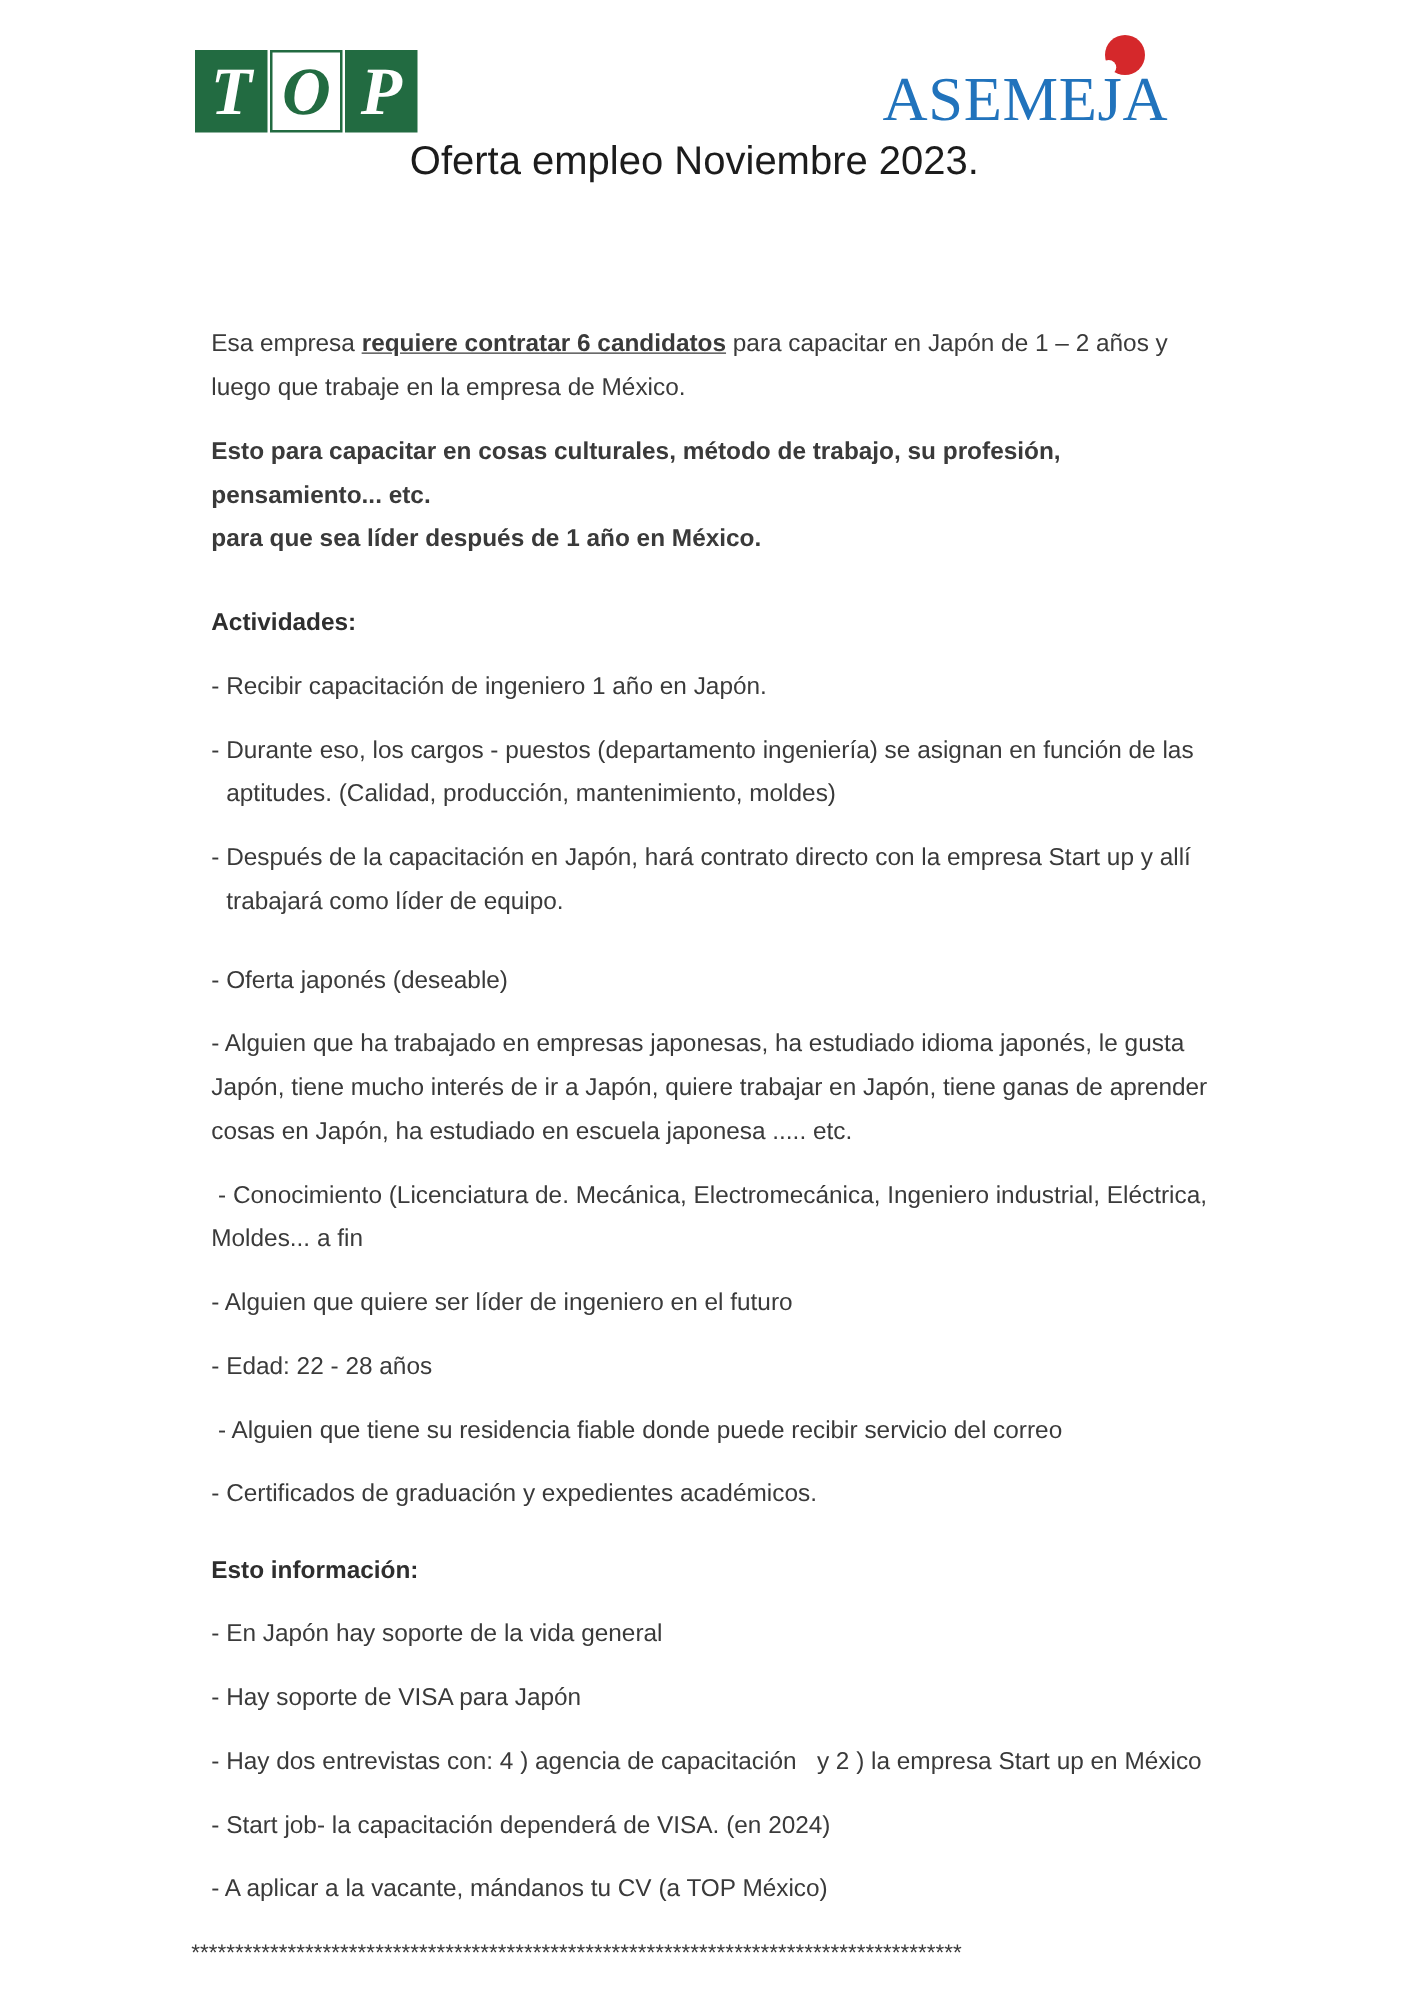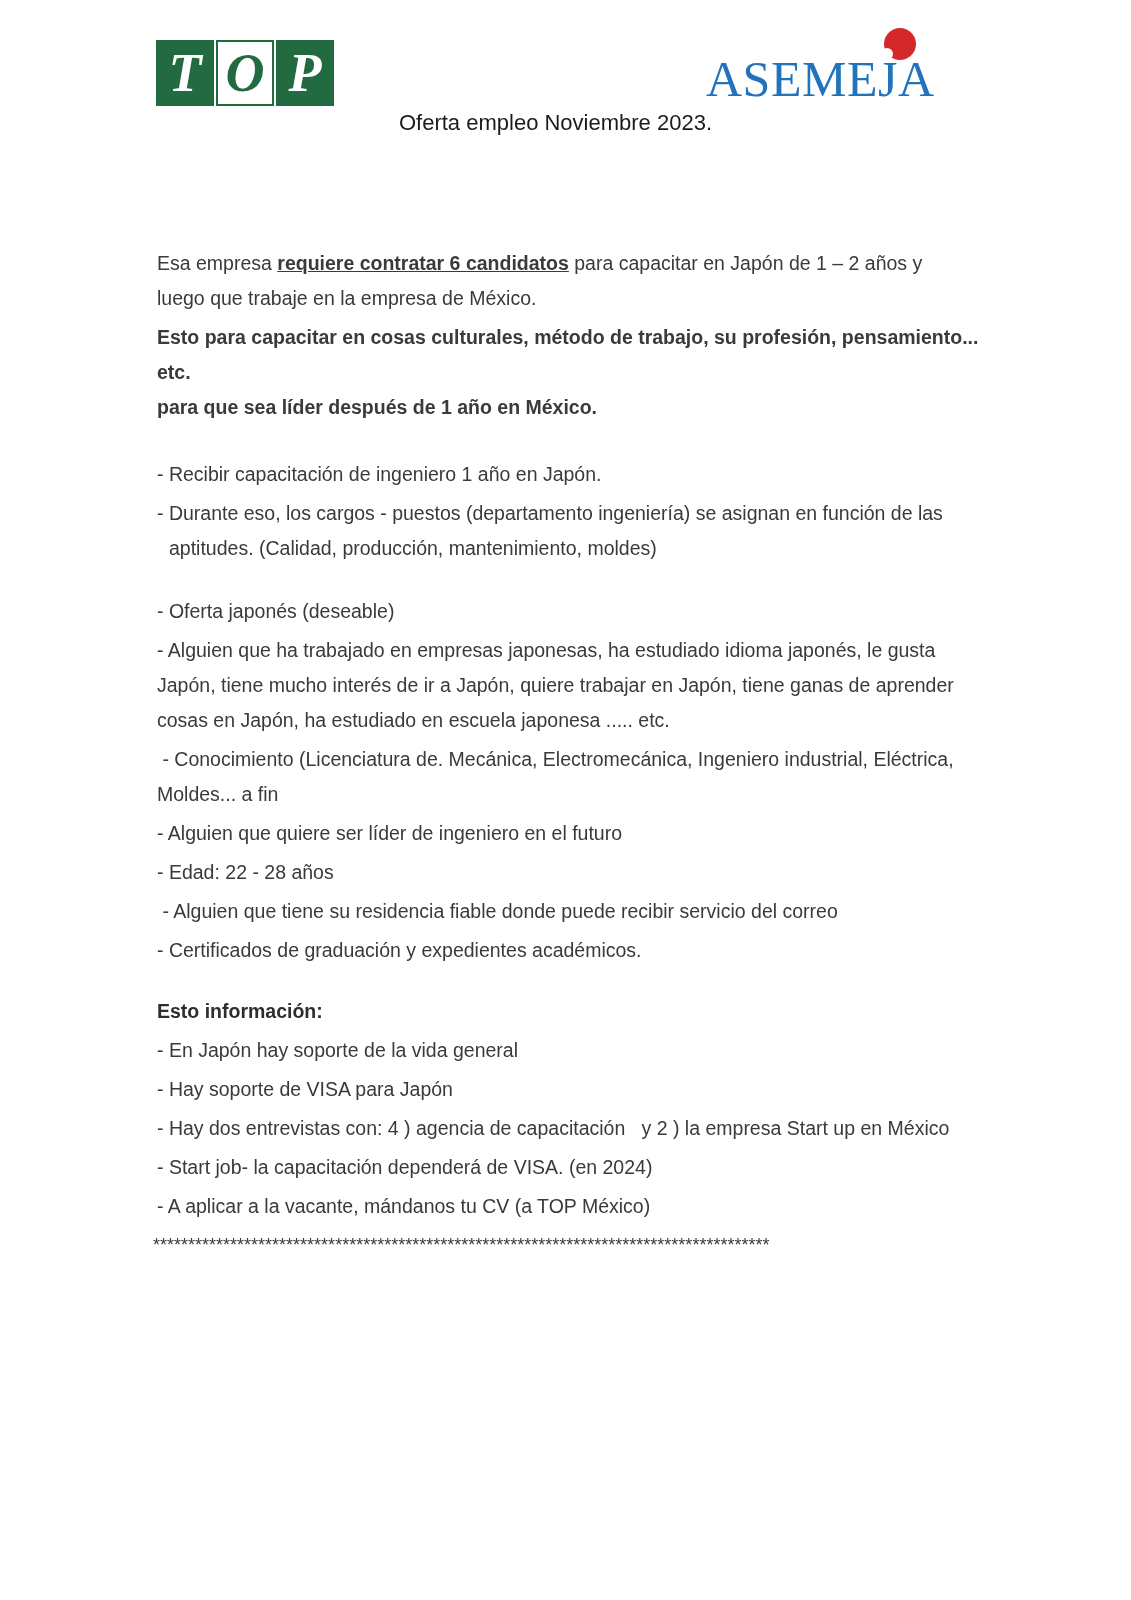--- a/index.html
+++ b/index.html
@@ -53,34 +53,34 @@
     width:12px; height:12px;
     background:#ffffff;
     border-radius:50%;
   }
 
   
   .doc-title{
     position:absolute;
     left:0; right:20px; top:110px;
     text-align:center;
-    font-size:22px;
+    font-size:32px;
     color:#1c1c1c;
   }
 
   
   .content{
     position:absolute;
     left:153px; top:242px;
     width:850px;
     font-size:19.5px;
     line-height:35px;
   }
   .content p, .content .item, .content h2{
-    margin:4px;
+    margin:16px;
     white-space:pre-wrap;
   }
   .content h2{
     font-size:19.5px;
     font-weight:bold;
     color:#2e2e2e;
   }
   .emph{ font-weight:bold; text-decoration:underline; }
   .p2{ margin-top:40px;font-weight:bold; }
   .sec-act{ margin-top:32px; }
@@ -115,23 +115,26 @@
 
   <div class="content">
 
     <p class="p1"><span>Esa empresa </span><span class="emph">requiere contratar 6 candidatos</span><span> para capacitar en Japón de 1 – 2 años y
 luego que trabaje en la empresa de México.</span></p>
 
     <p class="p2">Esto para capacitar en cosas culturales, método de trabajo, su profesión, pensamiento... etc.
 para que sea líder después de 1 año en México.</p>
 
     <div class="section sec-act">
+      <h2>Actividades:</h2>
       <div class="item hang">- Recibir capacitación de ingeniero 1 año en Japón.</div>
       <div class="item hang">- Durante eso, los cargos - puestos (departamento ingeniería) se asignan en función de las
 aptitudes. (Calidad, producción, mantenimiento, moldes)</div>
+      <div class="item hang">- Después de la capacitación en Japón, hará contrato directo con la empresa Start up y allí
+trabajará como líder de equipo.</div>
     </div>
 
     <div class="section sec-req">
       <div class="item">- Oferta japonés (deseable)</div>
       <div class="item">- Alguien que ha trabajado en empresas japonesas, ha estudiado idioma japonés, le gusta
 Japón, tiene mucho interés de ir a Japón, quiere trabajar en Japón, tiene ganas de aprender
 cosas en Japón, ha estudiado en escuela japonesa ..... etc.</div>
       <div class="item"> - Conocimiento (Licenciatura de. Mecánica, Electromecánica, Ingeniero industrial, Eléctrica,
 Moldes... a fin</div>
       <div class="item">- Alguien que quiere ser líder de ingeniero en el futuro</div>

